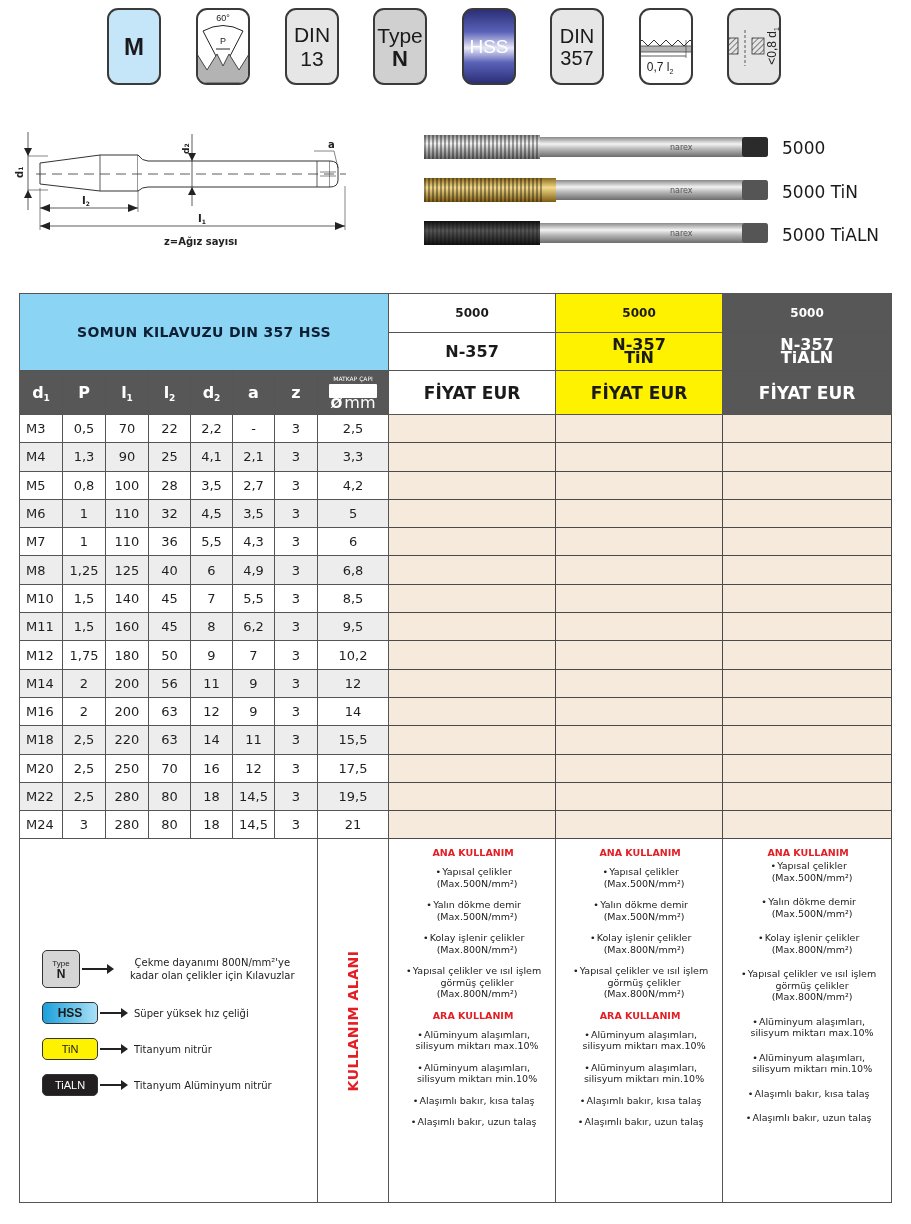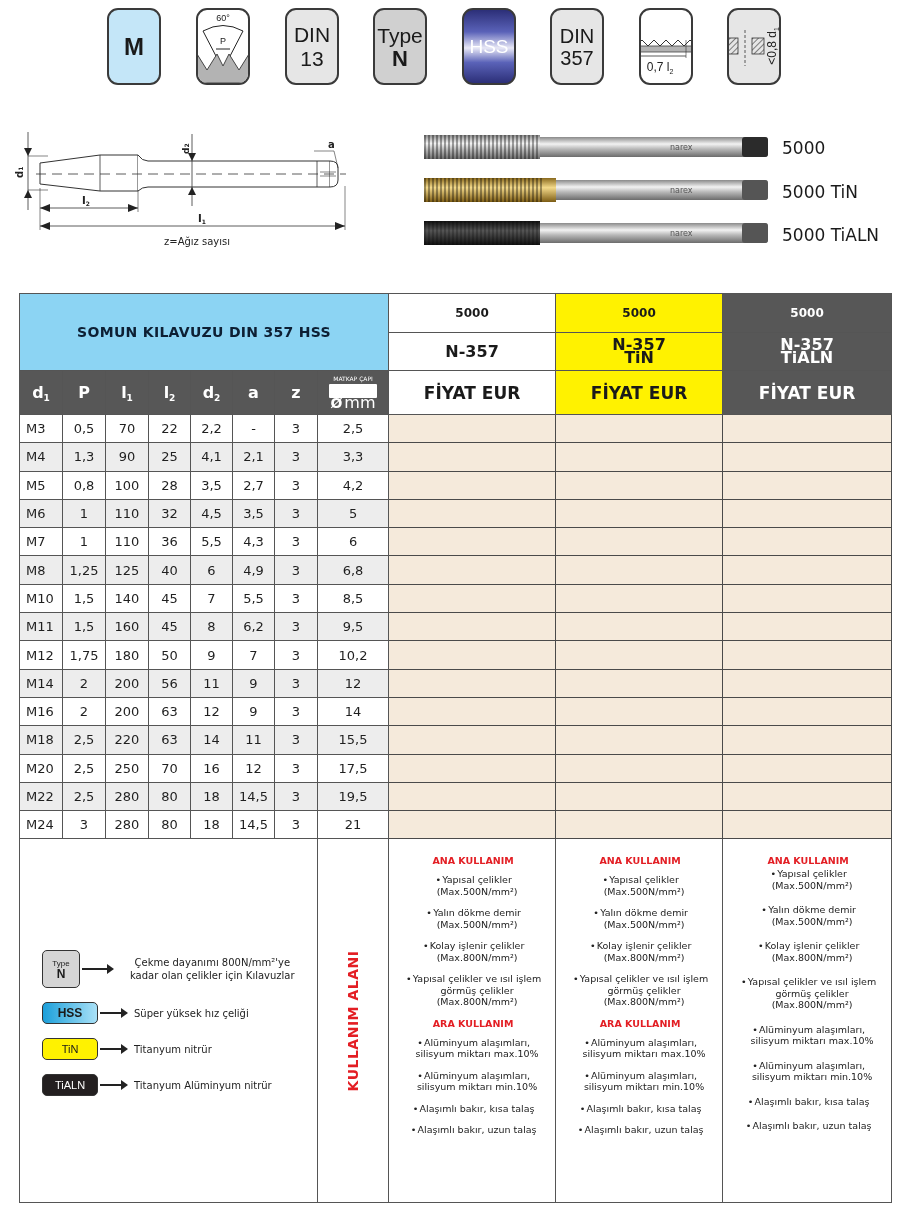--- a/index.html
+++ b/index.html
@@ -22,21 +22,21 @@
   .badge-type .big { font-weight: bold; font-size: 22px; }
   .badge-hss { left: 355px; color: #fff; font-size: 19px;
     background: linear-gradient(180deg,#2c2f78 0%,#5a62b8 30%,#e8e8f6 52%,#5a62b8 72%,#2c2f78 100%); }
   .badge-din357 { left: 443px; background: #e6e6e6; font-size: 20px; line-height: 22px; }
   .badge-thread-len { left: 532px; background: #ffffff; }
   .badge-hole { left: 620px; background: #e6e6e6; }
   .badge svg { display: block; }
 
   
   .diagram { position: absolute; left: 14px; top: 128px; width: 350px; height: 130px; }
-  .diagram .caption { position: absolute; left: 150px; top: 108px; font-size: 10px; color: #222; }
+  .diagram .caption { position: absolute; left: 150px; top: 108px; font-size: 10px; color: #222; font-weight: bold; }
 
   
   .products { position: absolute; left: 420px; top: 130px; width: 480px; height: 120px; }
   .tap { position: absolute; left: 4px; width: 344px; height: 26px; }
   .tap-label { position: absolute; left: 362px; font-size: 17px; color: #1a1a1a; font-family: "DejaVu Sans", sans-serif; }
 
   
   .tbl { position: absolute; left: 19px; top: 293px; width: 872px; border-collapse: collapse; table-layout: fixed; }
   .tbl td, .tbl th { border: 1px solid #555; text-align: center; vertical-align: middle; }
   .title-cell { background: #8cd4f3; font-weight: bold; font-size: 14px; color: #0d1f33; height: 77px; letter-spacing: 0.3px; }
@@ -75,21 +75,21 @@
   .leg-tialn { height: 22px; background: #231f20; color: #fff; }
   .leg-arrow { width: 26px; height: 2px; background: #222; position: relative; margin: 0 8px 0 2px; }
   .leg-arrow::after { content: ""; position: absolute; right: -2px; top: -4px; border-left: 7px solid #222; border-top: 5px solid transparent; border-bottom: 5px solid transparent; }
   .leg-row.tall .leg-arrow { width: 30px; margin-right: 18px; }
   .leg-text { font-size: 10px; line-height: 13px; color: #222; }
   .usage-vert { position: relative; }
   .usage-vert span {
     position: absolute; left: 50%; top: 50%; transform: translate(-50%,-50%) rotate(-90deg);
     white-space: nowrap; color: #e31e24; font-weight: bold; font-size: 14px; letter-spacing: 0.5px;
   }
-  .usage-col { text-align: center; padding: 16px 10px 0 12px; }
+  .usage-col { text-align: center; padding: 8px 10px 0 12px; }
   .usage-col .sec { color: #e31e24; font-weight: bold; font-size: 9.5px; margin: 0 0 8px 0; }
   .usage-col .item { font-size: 9.5px; line-height: 11.5px; margin-bottom: 10px; padding-left: 8px; text-indent: -8px; color: #222; }
   .usage-col .item::before { content: "\2022"; display: inline-block; width: 8px; text-indent: 0; }
   .usage-col.tight .sec { margin-bottom: 2px; }
   .usage-col.tight .item { margin-bottom: 13px; }
   .usage-col .sec2 { margin-top: 0; }
 </style>
 </head>
 <body>
 

